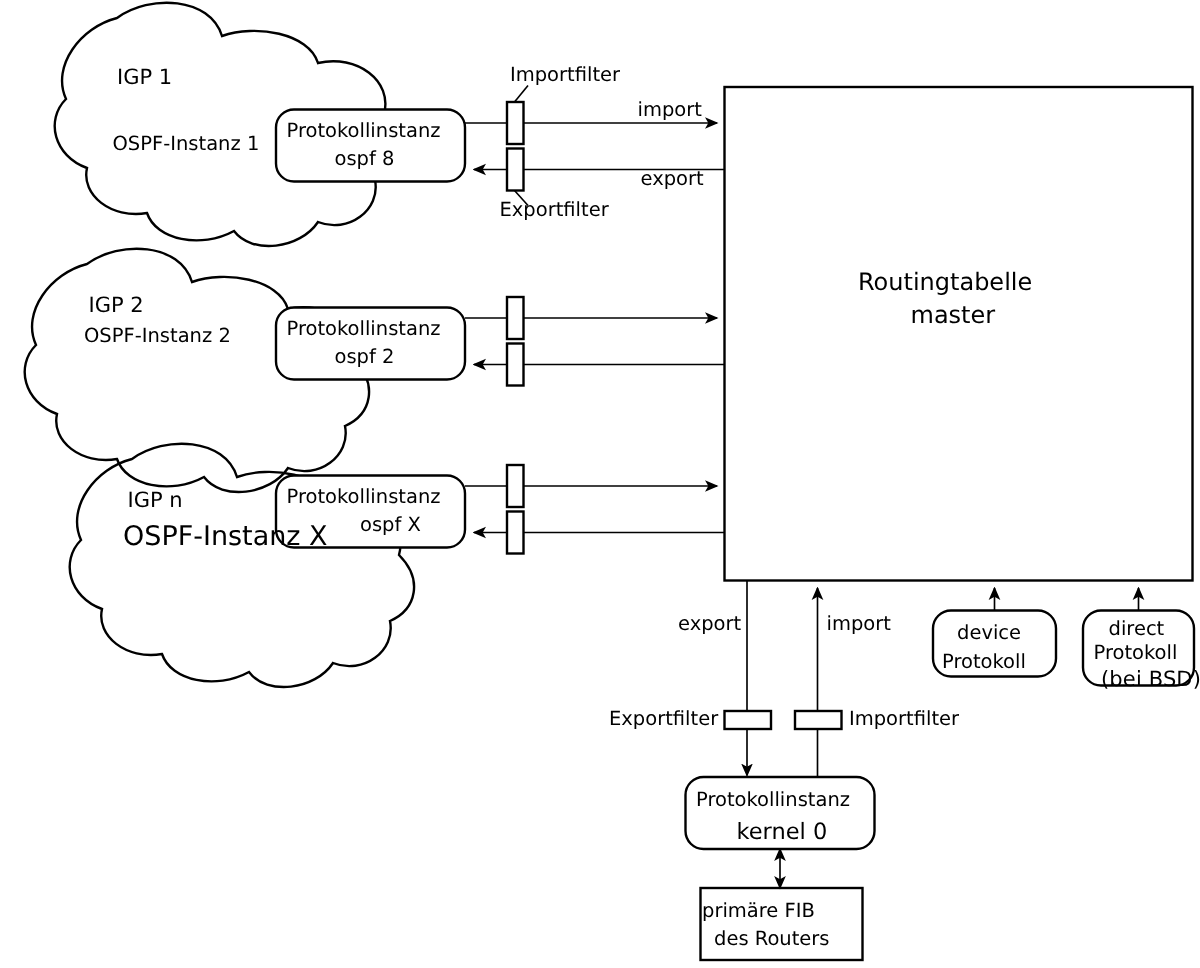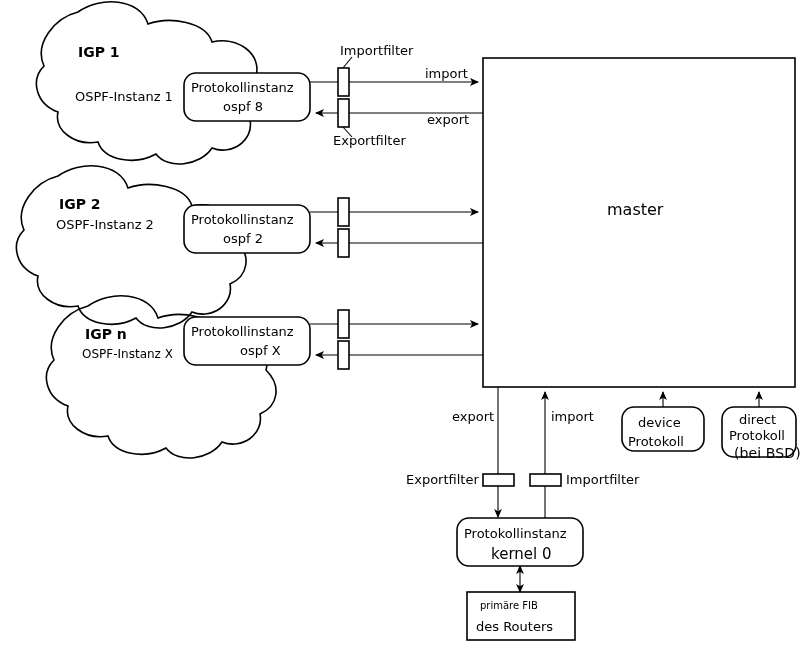--- a/index.html
+++ b/index.html
@@ -3,21 +3,21 @@
 <meta charset="utf-8">
 <style>
   html,body{margin:0;padding:0;}
   body{
     width:800px;height:645px;background:#ffffff;
     font-family:"DejaVu Sans","Liberation Sans",sans-serif;
     color:#000;overflow:hidden;position:relative;
   }
   #canvas{position:absolute;left:0;top:0;width:800px;height:645px;}
   .lbl{position:absolute;white-space:nowrap;}
-  .t-bold{font-weight:bold;}
+  .t-bold{font-weight:normal;}
   svg{position:absolute;left:0;top:0;width:800px;height:645px;overflow:visible;}
   .stroke{fill:none;stroke:#000;stroke-width:1.6;}
   .fillwhite{fill:#ffffff;stroke:#000;stroke-width:1.6;}
   .thin{fill:none;stroke:#000;stroke-width:1.1;}
 </style>
 </head>
 <body>
 
 <div id="canvas">
 
@@ -113,49 +113,50 @@
     <line class="thin" x1="759" y1="407" x2="759" y2="392" marker-end="url(#arrow)"></line>
   </svg>
 
   <div class="lbl t-bold" style="left:78px;top:44px;font-size:14px;">IGP 1</div>
   <div class="lbl" style="left:75px;top:89px;font-size:13px;">OSPF-Instanz 1</div>
 
   <div class="lbl t-bold" style="left:59px;top:196px;font-size:14px;">IGP 2</div>
   <div class="lbl" style="left:56px;top:217px;font-size:13px;">OSPF-Instanz 2</div>
 
   <div class="lbl t-bold" style="left:85px;top:326px;font-size:14px;">IGP n</div>
-  <div class="lbl" style="left:82px;top:347px;font-size:12px;">OSPF-Instanz X</div>
+  <div class="lbl" style="left:82px;top:347px;font-size:18px;">OSPF-Instanz X</div>
 
   <div class="lbl" style="left:191px;top:80px;font-size:13px;">Protokollinstanz</div>
   <div class="lbl" style="left:223px;top:99px;font-size:13px;">ospf 8</div>
 
   <div class="lbl" style="left:191px;top:212px;font-size:13px;">Protokollinstanz</div>
   <div class="lbl" style="left:223px;top:231px;font-size:13px;text-align:center;">ospf 2</div>
 
   <div class="lbl" style="left:191px;top:324px;font-size:13px;">Protokollinstanz</div>
   <div class="lbl" style="left:240px;top:343px;font-size:13px;">ospf X</div>
 
+  <div class="lbl" style="left:572px;top:178px;font-size:16px;">Routingtabelle</div>
   <div class="lbl" style="left:607px;top:200px;font-size:16px;">master</div>
 
   <div class="lbl" style="left:340px;top:43px;font-size:13px;">Importfilter</div>
   <div class="lbl" style="left:333px;top:133px;font-size:13px;">Exportfilter</div>
 
   <div class="lbl" style="left:425px;top:66px;font-size:13px;">import</div>
   <div class="lbl" style="left:427px;top:112px;font-size:13px;">export</div>
 
   <div class="lbl" style="left:452px;top:409px;font-size:13px;">export</div>
   <div class="lbl" style="left:551px;top:409px;font-size:13px;">import</div>
 
   <div class="lbl" style="left:406px;top:472px;font-size:13px;">Exportfilter</div>
   <div class="lbl" style="left:566px;top:472px;font-size:13px;">Importfilter</div>
 
   <div class="lbl" style="left:464px;top:526px;font-size:13px;">Protokollinstanz</div>
   <div class="lbl" style="left:491px;top:545px;font-size:15px;">kernel 0</div>
 
-  <div class="lbl" style="left:480px;top:600px;font-size:10px;">primäre FIB</div>
+  <div class="lbl" style="left:468px;top:600px;font-size:13px;">primäre FIB</div>
   <div class="lbl" style="left:476px;top:619px;font-size:13px;">des Routers</div>
 
   <div class="lbl" style="left:638px;top:415px;font-size:13px;text-align:center;">device</div>
   <div class="lbl" style="left:628px;top:434px;font-size:13px;">Protokoll</div>
 
   <div class="lbl" style="left:739px;top:412px;font-size:13px;">direct</div>
   <div class="lbl" style="left:729px;top:428px;font-size:13px;">Protokoll</div>
   <div class="lbl" style="left:734px;top:445px;font-size:14px;letter-spacing:0.1px;">(bei BSD)</div>
 
 </div>

